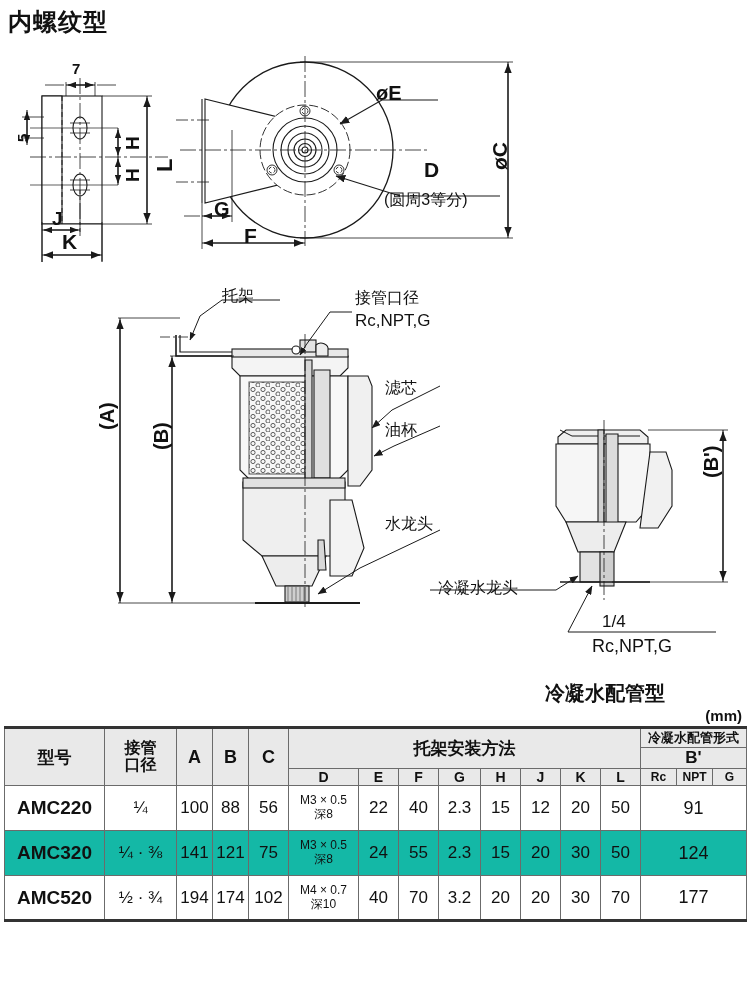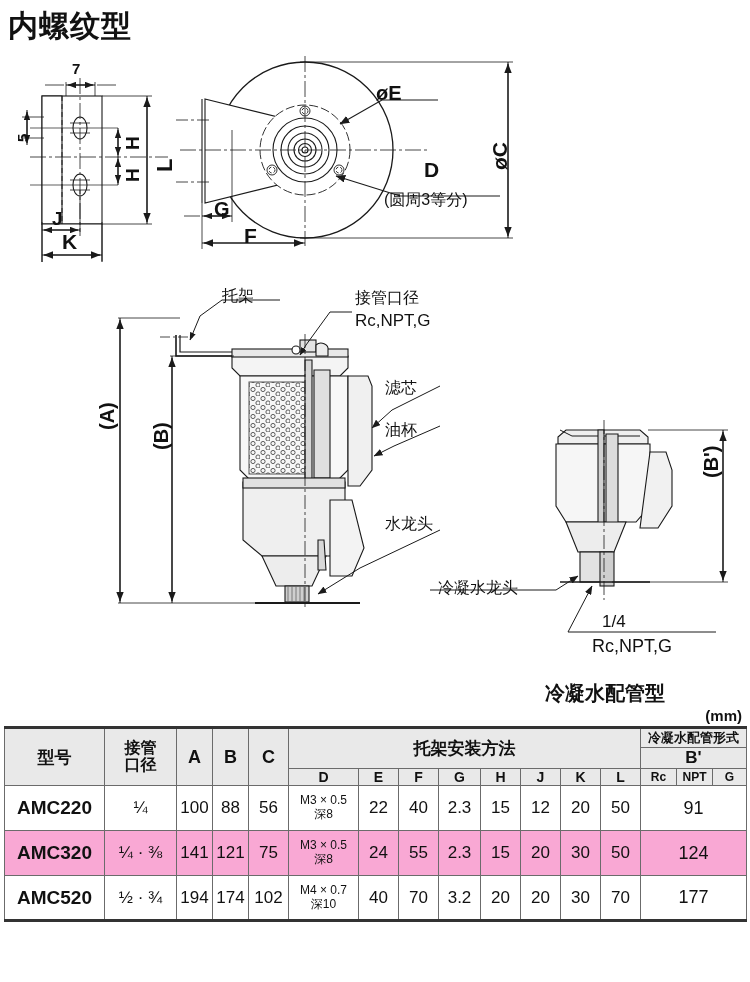--- a/index.html
+++ b/index.html
@@ -13,21 +13,21 @@
     position: relative;
     font-family: "Liberation Sans", "DejaVu Sans", sans-serif;
     color: #111;
     overflow: hidden;
   }
 
   
   #page-title {
     position: absolute;
     left: 8px; top: 6px;
-    font-size: 30px;
+    font-size: 24px;
     font-weight: 600;
     letter-spacing: 1px;
     color: #111;
   }
 
   
   .svg-layer {
     position: absolute;
     left: 0; top: 0;
     width: 750px; height: 982px;
@@ -70,21 +70,21 @@
   .hdr-model { font-size: 17px; }
   .hdr-bore { font-size: 16px; line-height: 1.05; }
   .hdr-letter { font-size: 18px; font-weight: bold; }
   .hdr-group { font-size: 17px; font-weight: bold; margin-left: 16px; }
   .hdr-group-small { font-size: 13px; font-weight: bold; }
   .hdr-bprime { font-size: 17px; font-weight: bold; }
   .hdr-sub { font-size: 14px; font-weight: bold; }
   .hdr-sub-tiny { font-size: 12px; font-weight: bold; }
 
   tbody tr { height: 45px; }
-  tbody tr.alt td { background: #f9a8d4; }
+  tbody tr.alt td { background: #14b8a6; }
   td.model { font-size: 19px; font-weight: bold; letter-spacing: 0px; }
   td.bore { font-size: 17px; }
   td.num { font-size: 17px; }
   td.thread { font-size: 12px; line-height: 1.15; }
   td.bprime { font-size: 18px; }
 
   
   .lbl {
     position: absolute;
     font-size: 15px;

